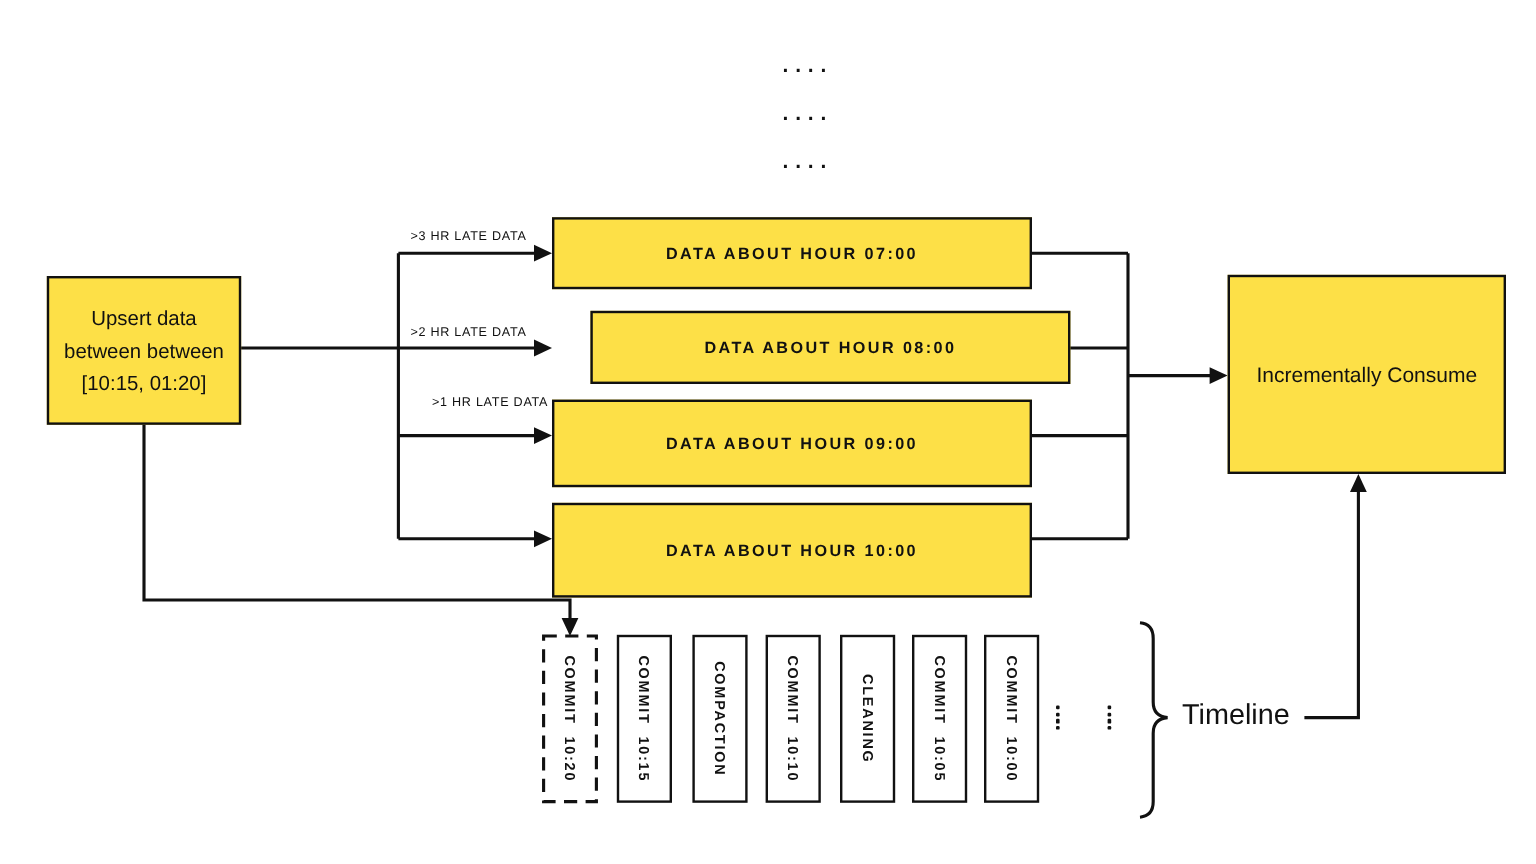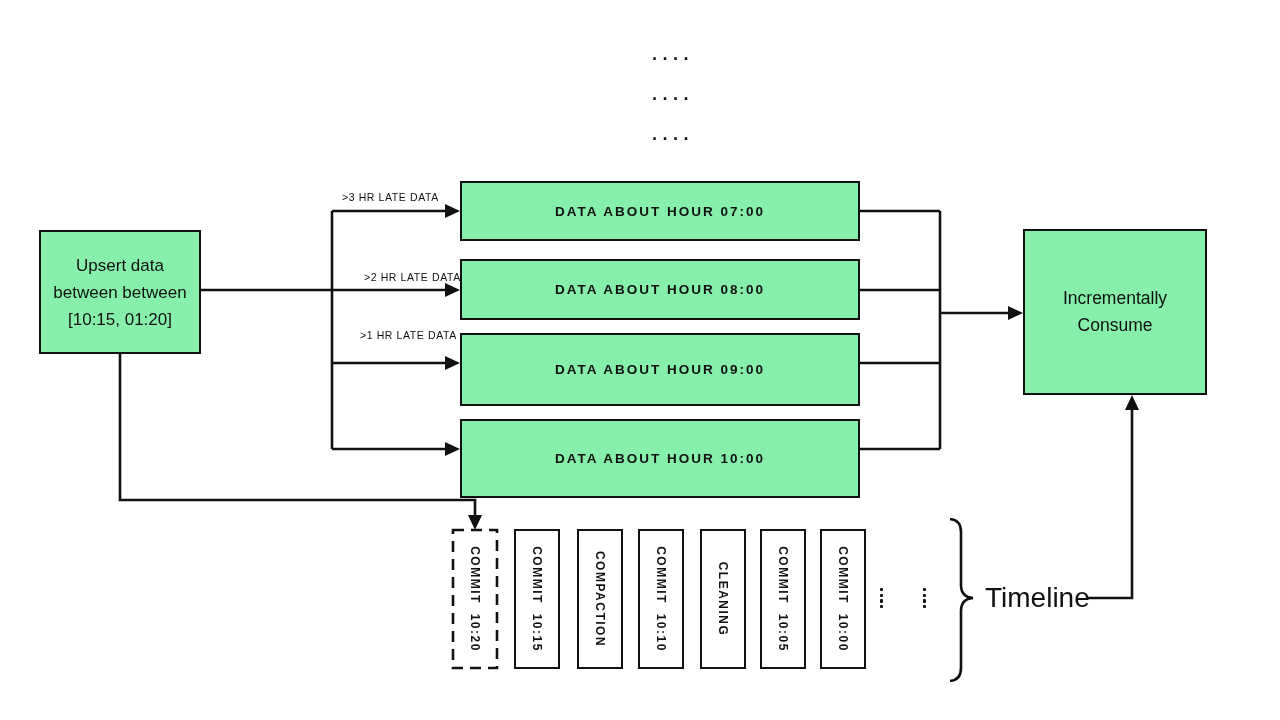--- a/index.html
+++ b/index.html
@@ -14,51 +14,51 @@
     overflow: hidden;
   }
   svg.connectors {
     position: absolute;
     left: 0; top: 0;
     width: 1280px; height: 720px;
   }
   .box {
     position: absolute;
     border: 2.5px solid #111111;
-    background: #86efac;
+    background: #fde047;
     display: flex;
     flex-direction: column;
     align-items: center;
     justify-content: center;
     text-align: center;
   }
   .upsert {
     left: 39px; top: 230px; width: 162px; height: 124px;
     font-size: 17px; line-height: 27px;
   }
   .consume {
-    left: 1023px; top: 229px; width: 184px; height: 166px;
+    left: 1023px; top: 229px; width: 232px; height: 166px;
     font-size: 17.5px; line-height: 27px;
   }
   .databox {
     left: 460px; width: 400px; height: 60px;
     font-weight: bold; font-size: 13.5px; letter-spacing: 2px;
     flex-direction: row;
   }
   .db1 { top: 181px; }
-  .db2 { top: 259px; height: 61px; }
+  .db2 { top: 259px; height: 61px; margin-left: 32px; }
   .db3 { top: 333px; height: 73px; }
   .db4 { top: 419px; height: 79px; }
   .late-label {
     position: absolute;
     font-size: 10.5px; font-weight: normal; letter-spacing: 0.6px;
     white-space: nowrap;
   }
   .ll3 { left: 342px; top: 191px; }
-  .ll2 { left: 342px; top: 271px; margin-left: 22px; }
+  .ll2 { left: 342px; top: 271px; }
   .ll1 { left: 360px; top: 329px; }
   .commit {
     position: absolute;
     top: 529px; width: 46px; height: 140px;
     border: 2.5px solid #111111;
     background: #ffffff;
     display: flex; align-items: center; justify-content: center;
   }
   .commit span {
     flex: none;
@@ -80,21 +80,21 @@
   }
   .vdots {
     position: absolute; top: 588px;
     display: flex; flex-direction: column; gap: 2.5px;
   }
   .vdots .dot { width: 3.2px; height: 3.2px; background: #111111; border-radius: 1px; }
   .vd1 { left: 880px; }
   .vd2 { left: 923px; }
   .timeline-label {
     position: absolute; left: 985px; top: 582px;
-    font-size: 28px;
+    font-size: 24px;
   }
 </style>
 </head>
 <body>
 
 <div class="canvas">
 
   <svg class="connectors" viewBox="0 0 1280 720" fill="none" stroke="#111111" stroke-width="2.6">
 
     <line x1="200" y1="290" x2="332" y2="290"></line>

